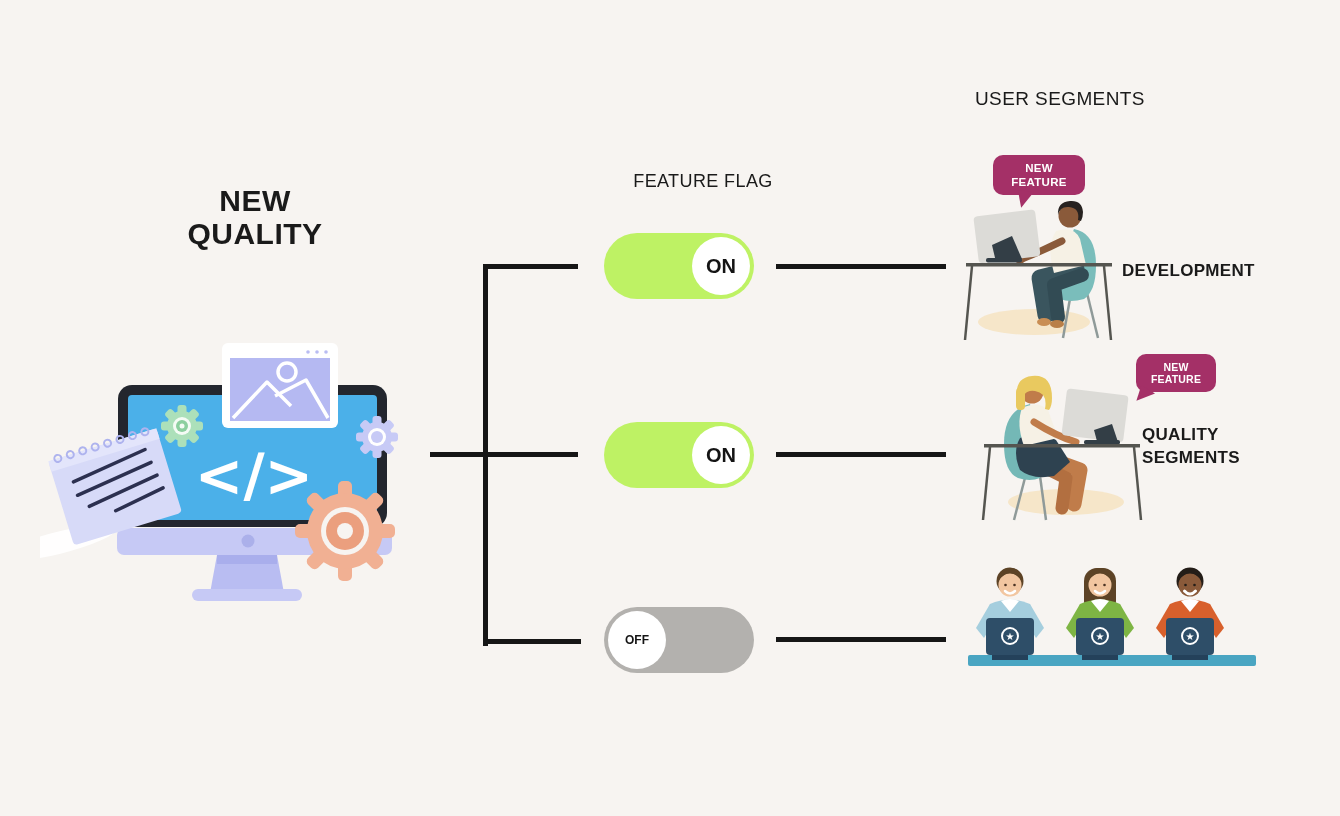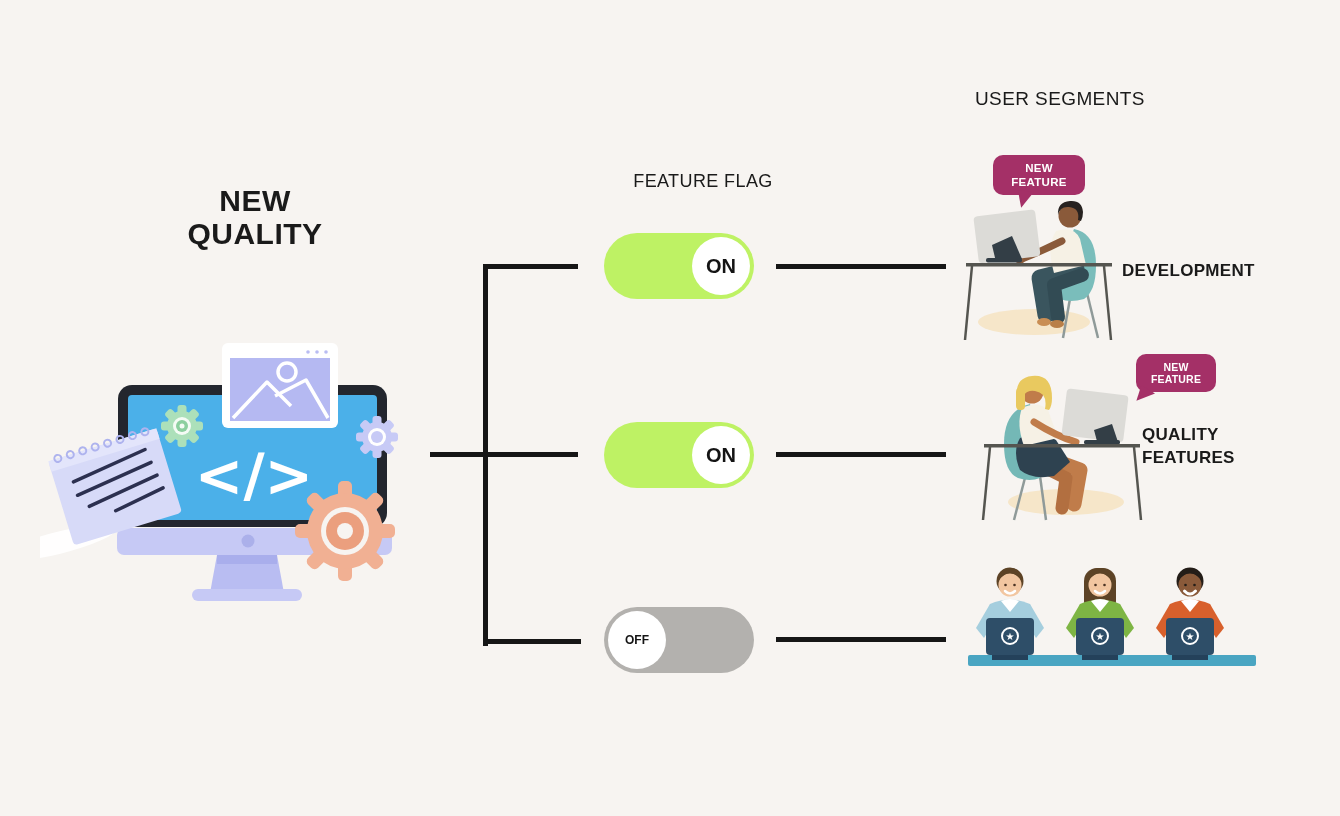--- a/index.html
+++ b/index.html
@@ -238,21 +238,21 @@
       <line x1="156" y1="105" x2="163" y2="178" stroke="#555550" stroke-width="2.5"></line>
     </g>
   </svg>
   <div class="bubble bubble-qa">
     <div>NEW</div>
     <div>FEATURE</div>
     <div class="tail"></div>
   </div>
   <div class="abs seg-label lbl-qa">
     <div>QUALITY</div>
-    <div>FEATURES</div>
+    <div>SEGMENTS</div>
   </div>
 
   <svg class="abs" style="left:962px;top:552px;" width="300" height="120" viewBox="0 0 300 120">
 
     <g transform="translate(48 0)">
       <circle cx="0" cy="29" r="13.5" fill="#5d4326"></circle>
       <circle cx="0" cy="33" r="11.5" fill="#f2c6a0"></circle>
       <path d="M-12 29 q1 -13 12 -13 q11 0 12 13 q-6 -8 -12 -8 q-6 0 -12 8z" fill="#5d4326"></path>
       <circle cx="-4.5" cy="33" r="1.3" fill="#4a3222"></circle>
         <circle cx="4.5" cy="33" r="1.3" fill="#4a3222"></circle>

